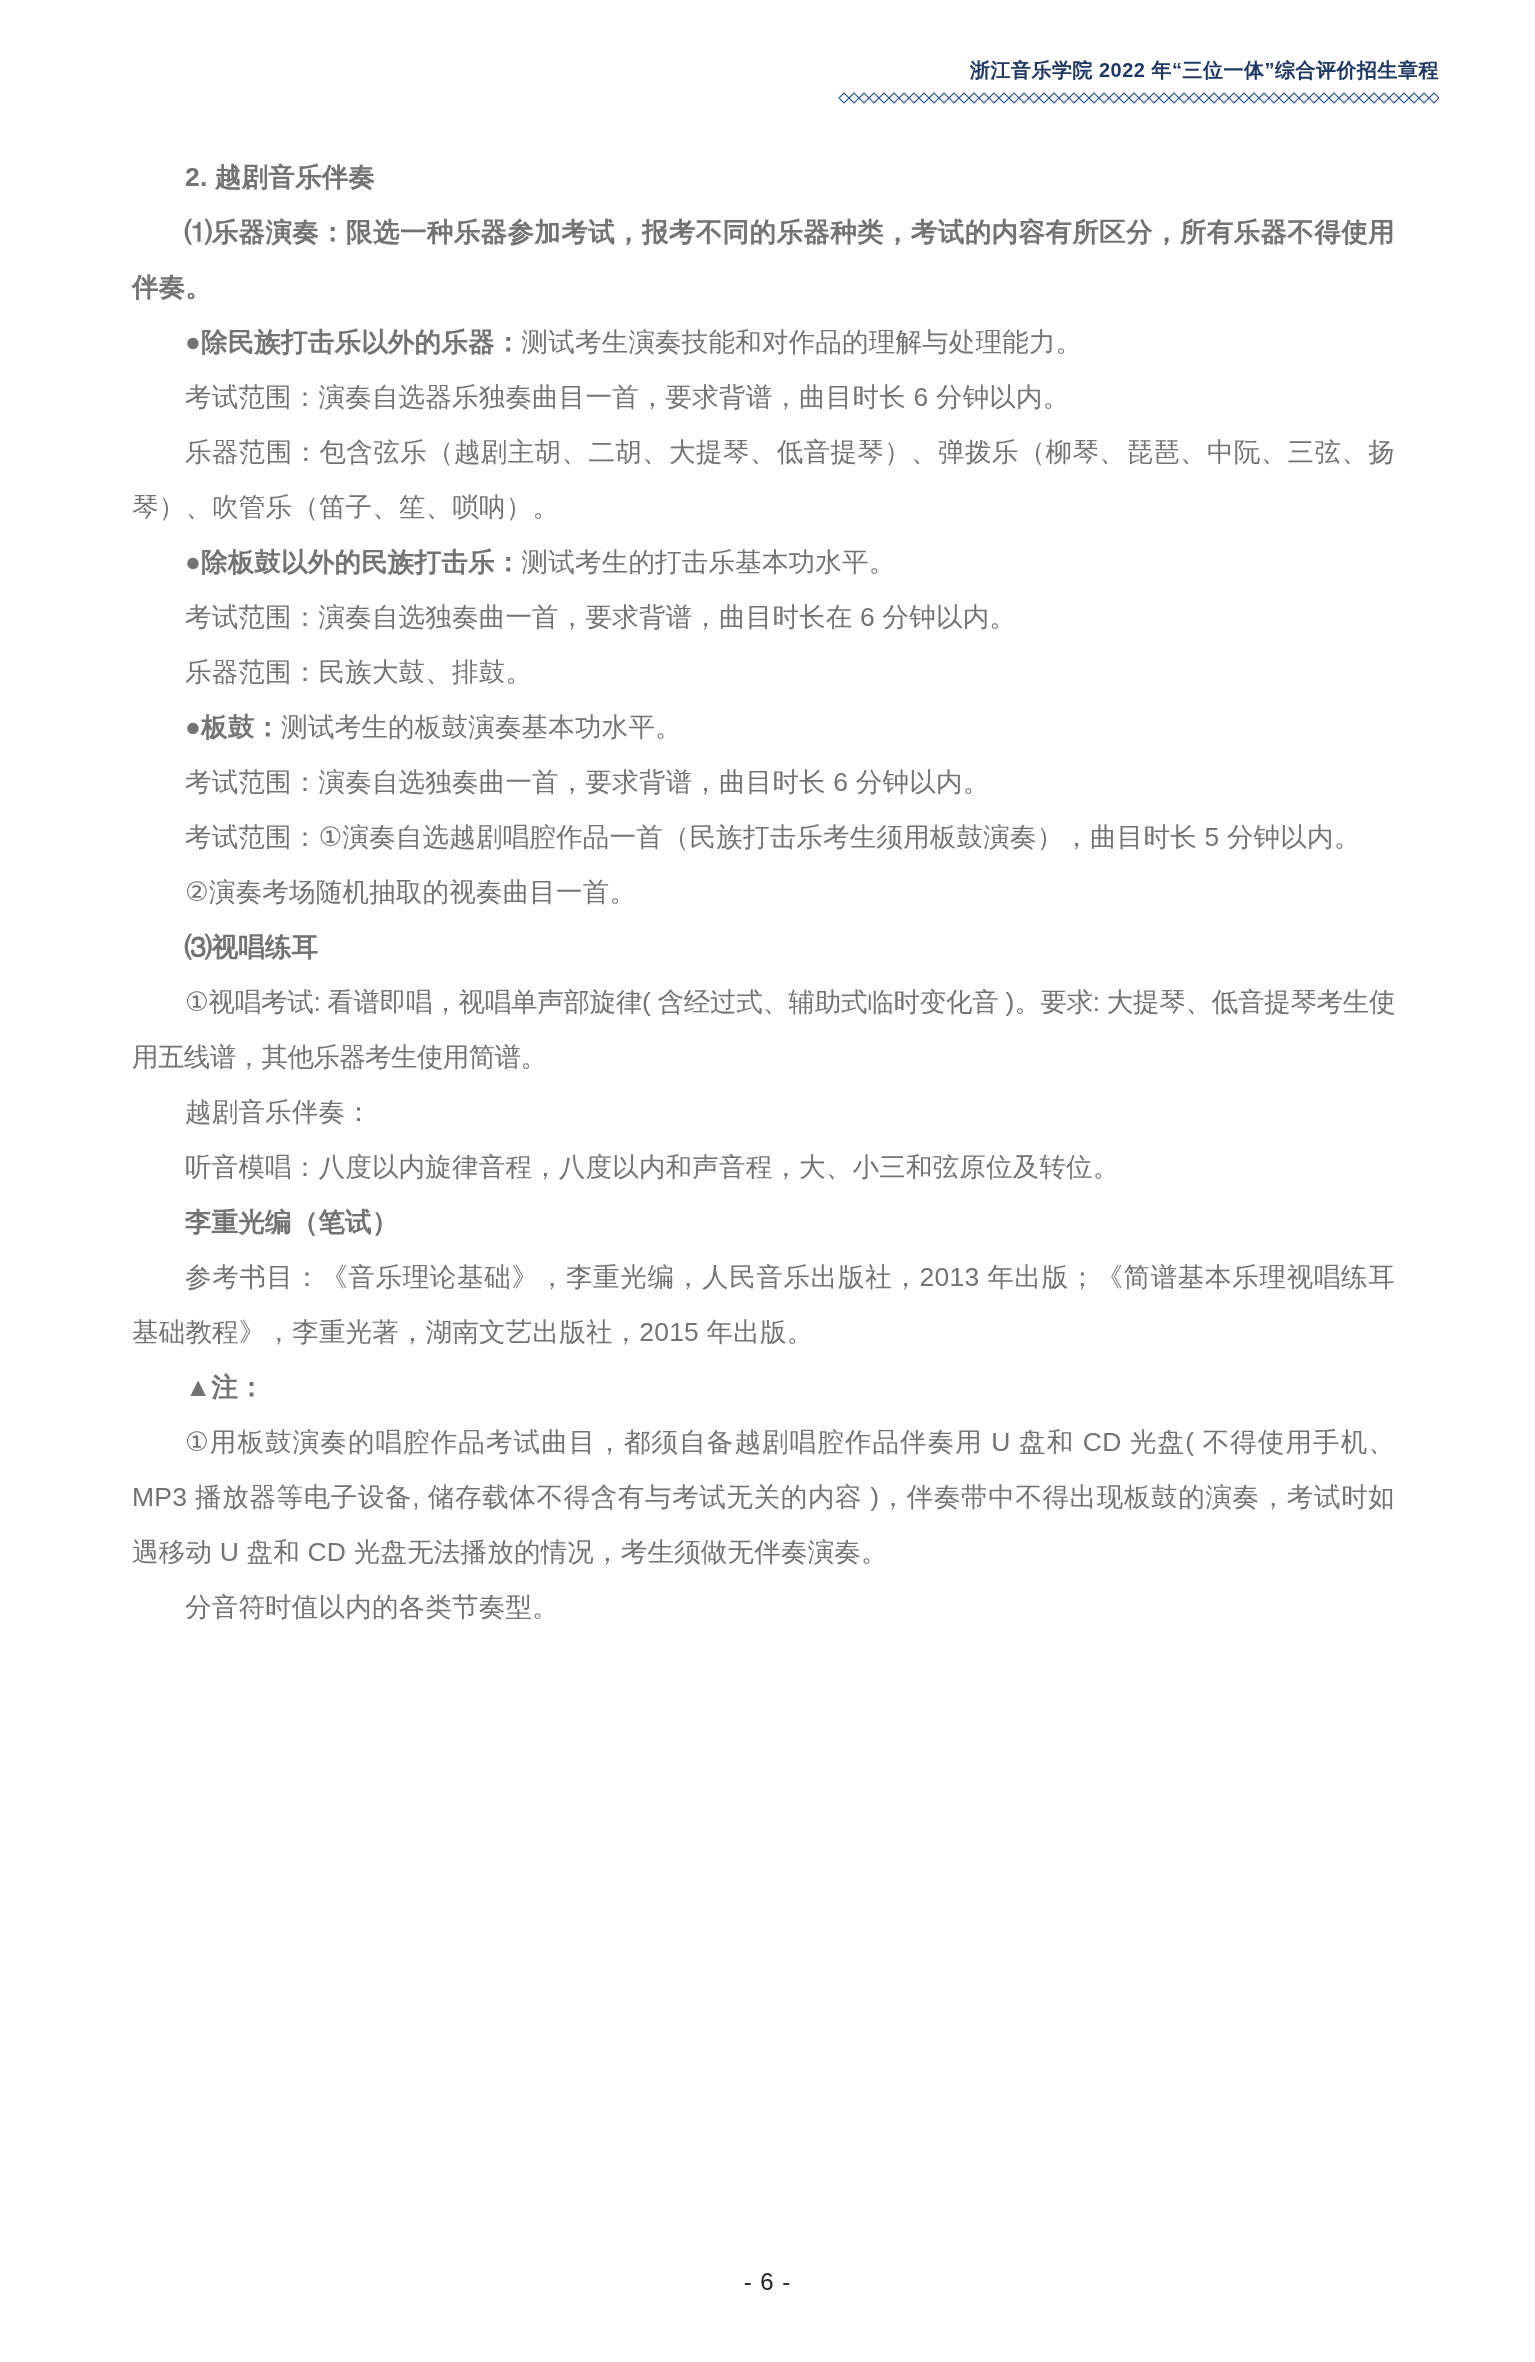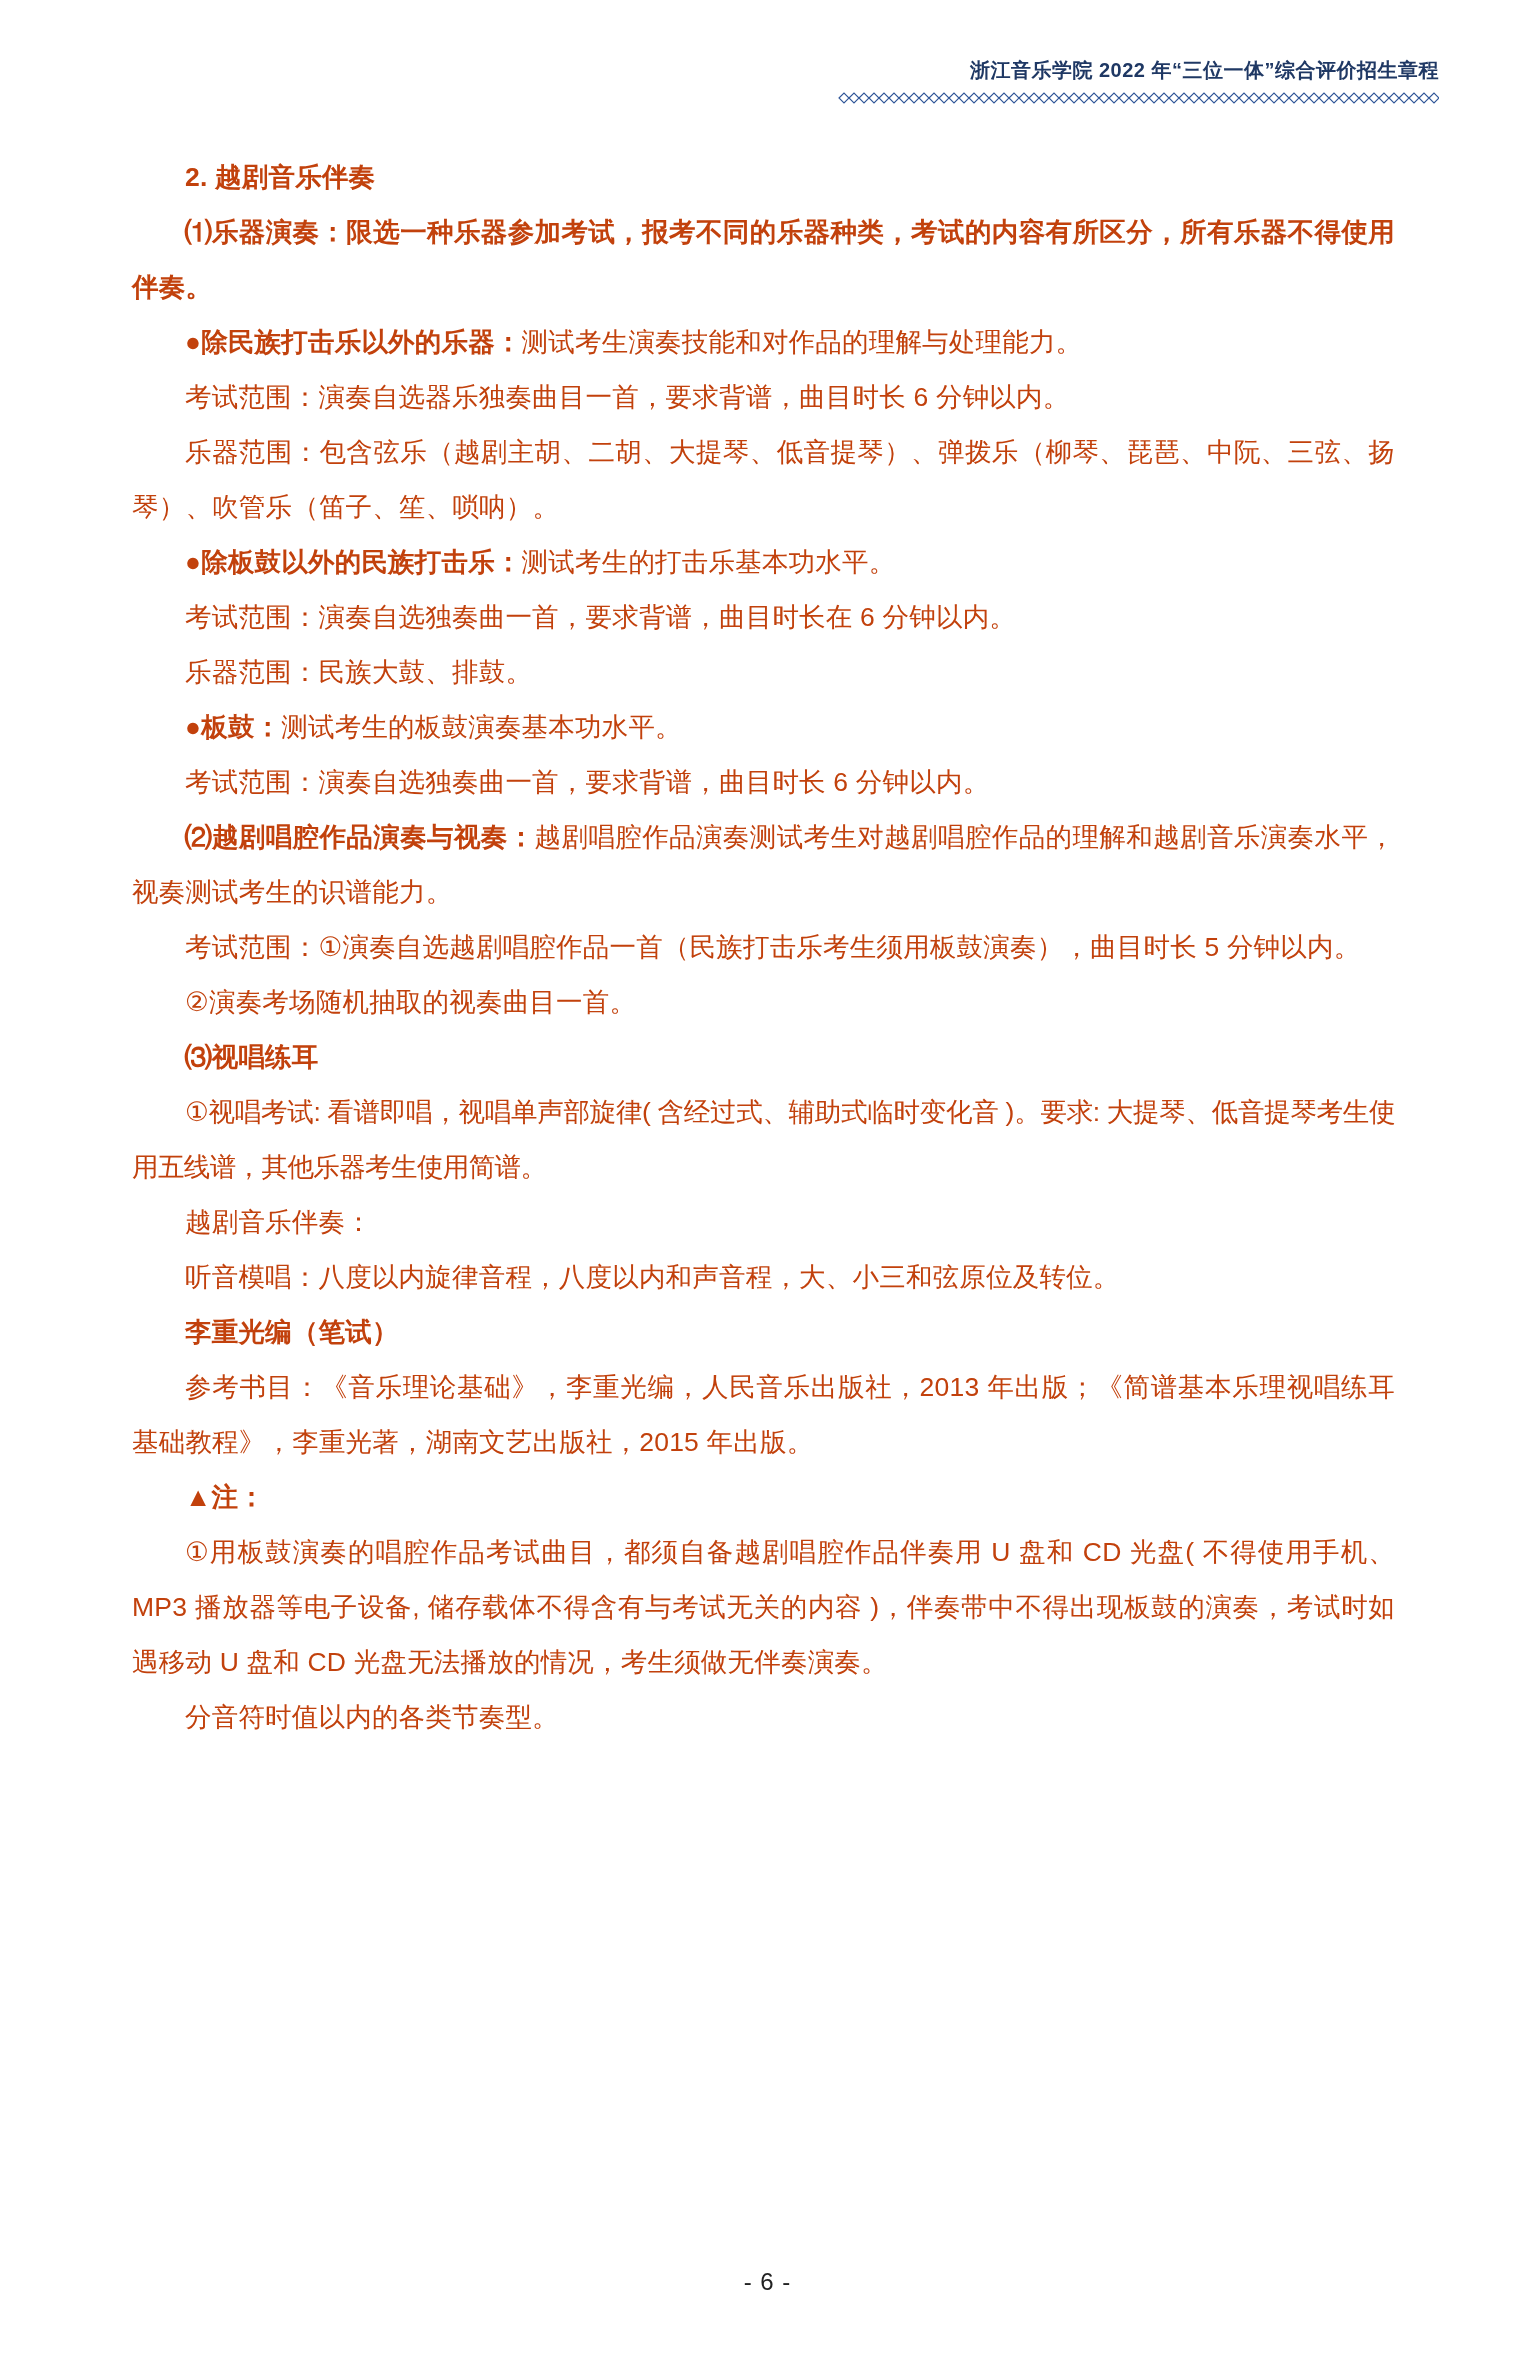--- a/index.html
+++ b/index.html
@@ -53,21 +53,21 @@
   .content {
     position: absolute;
     top: 150px;
     left: 132px;
     width: 1275px;
   }
   p {
     margin: 0 12px 0 0;
     font-size: 26.5px;
     line-height: 55px;
-    color: #c2410c;
+    color: #737373;
     text-align: justify;
     letter-spacing: 0.2px;
     font-weight: 500;
   }
   p.indent { text-indent: 2em; }
   .b { font-weight: bold; }
   .tight { letter-spacing: -0.6px; }
 
   
   .footer {
@@ -175,21 +175,20 @@
     <p class="indent"><span class="b">●除板鼓以外的民族打击乐：</span><span>测试考生的打击乐基本功水平。</span></p>
 
     <p class="indent">考试范围：演奏自选独奏曲一首，要求背谱，曲目时长在 6 分钟以内。</p>
 
     <p class="indent">乐器范围：民族大鼓、排鼓。</p>
 
     <p class="indent"><span class="b">●板鼓：</span><span>测试考生的板鼓演奏基本功水平。</span></p>
 
     <p class="indent">考试范围：演奏自选独奏曲一首，要求背谱，曲目时长 6 分钟以内。</p>
 
-    <p class="indent"><span class="b">⑵越剧唱腔作品演奏与视奏：</span><span>越剧唱腔作品演奏测试考生对越剧唱腔作品的理解和越剧音乐演奏水平，视奏测试考生的识谱能力。</span></p>
 
     <p class="indent">考试范围：①演奏自选越剧唱腔作品一首（民族打击乐考生须用板鼓演奏），曲目时长 5 分钟以内。</p>
 
     <p class="indent">②演奏考场随机抽取的视奏曲目一首。</p>
 
     <p class="indent b">⑶视唱练耳</p>
 
     <p class="indent tight">①视唱考试: 看谱即唱，视唱单声部旋律( 含经过式、辅助式临时变化音 )。要求: 大提琴、低音提琴考生使用五线谱，其他乐器考生使用简谱。</p>
 
     <p class="indent">越剧音乐伴奏：</p>

